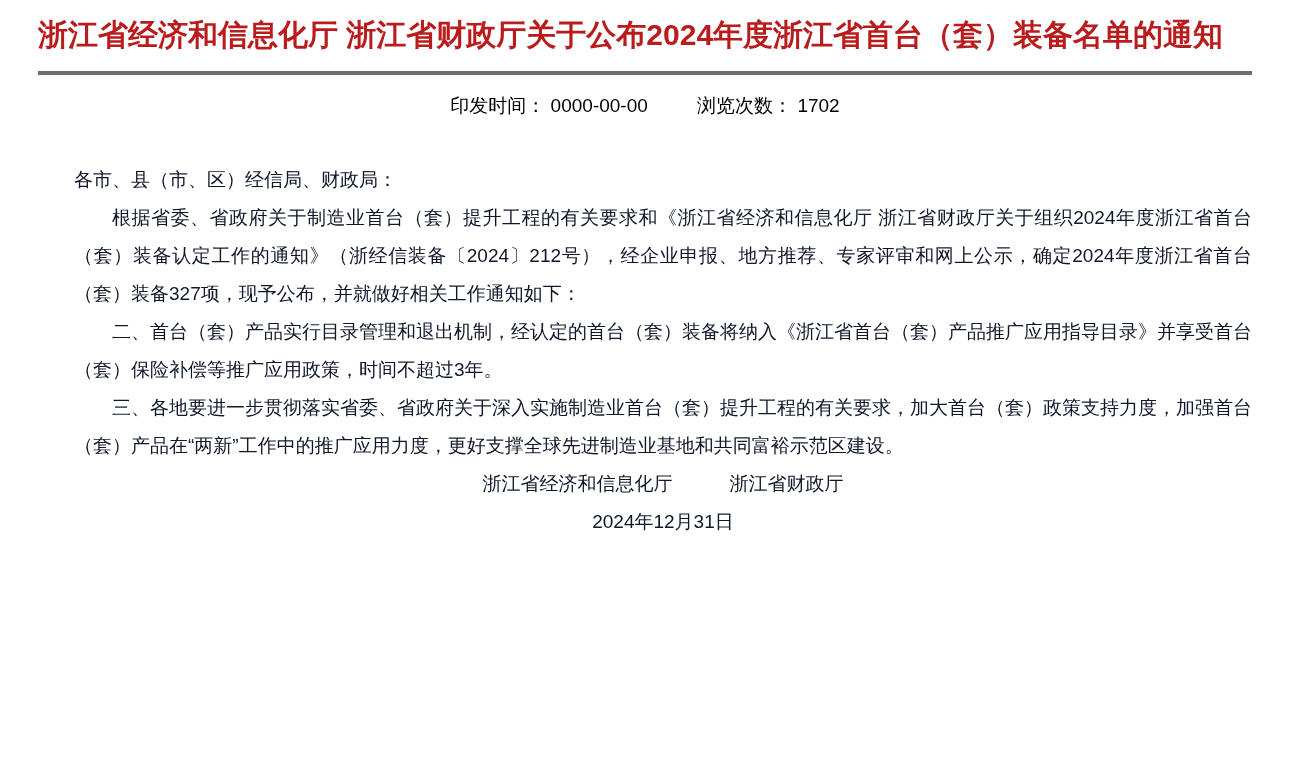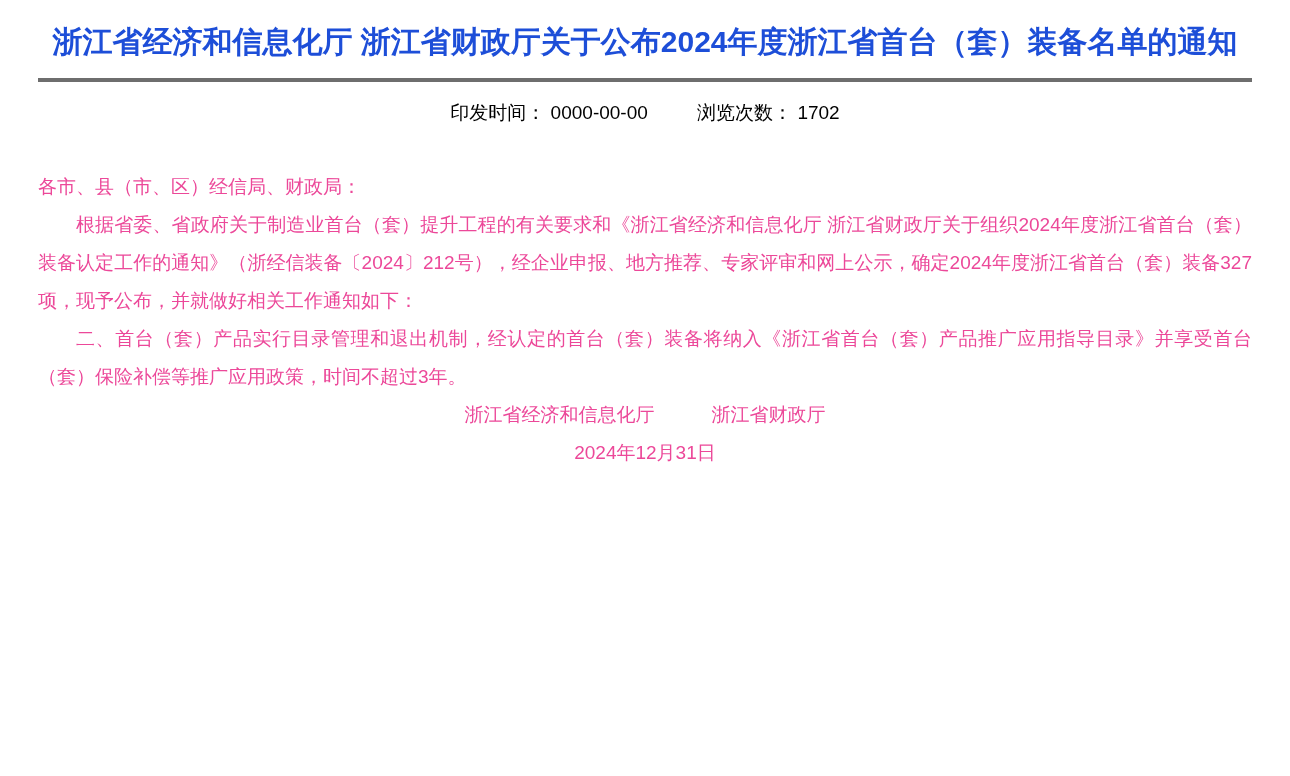--- a/index.html
+++ b/index.html
@@ -10,47 +10,47 @@
     font-family: "Liberation Sans", sans-serif;
     color: #333333;
     overflow: hidden;
   }
   .article {
     width: 1214px;
     margin: 0 auto;
     padding: 0;
   }
   .doc-title {
-    padding-top: 20px;
+    padding-top: 13px;
     font-size: 30px;
     line-height: 44px;
     font-weight: bold;
-    text-align: center;
-    color: #1d4ed8;
+    color: #b91c1c;
   }
   .divider {
     height: 4px;
     background: #6e6e6e;
     margin-top: 14px;
   }
   .meta {
     margin-top: 17px;
     font-size: 19px;
     line-height: 27px;
     text-align: center;
     color: #000000;
   }
   .meta .meta-group { display: inline-block; white-space: nowrap; }
   .meta .meta-group + .meta-group { margin-left: 44px; }
   .content {
     margin-top: 42px;
     font-size: 19px;
     line-height: 38px;
-    color: #ec4899;
+    color: #0f172a;
     text-align: justify;
+    margin-left: 36px;
   }
   .content p { margin: 0; }
   .content p.indent { text-indent: 2em; }
   .content p.align-right { text-align: center; }
   .sig-gap { display: inline-block; width: 57px; }
 </style>
 </head>
 <body>
 
 <div class="article">
@@ -71,20 +71,21 @@
   </div>
 
   <div class="content">
     <p>各市、县（市、区）经信局、财政局：</p>
 
     <p class="indent">根据省委、省政府关于制造业首台（套）提升工程的有关要求和《浙江省经济和信息化厅 浙江省财政厅关于组织2024年度浙江省首台（套）装备认定工作的通知》（浙经信装备〔2024〕212号），经企业申报、地方推荐、专家评审和网上公示，确定2024年度浙江省首台（套）装备327项，现予公布，并就做好相关工作通知如下：</p>
 
 
     <p class="indent">二、首台（套）产品实行目录管理和退出机制，经认定的首台（套）装备将纳入《浙江省首台（套）产品推广应用指导目录》并享受首台（套）保险补偿等推广应用政策，时间不超过3年。</p>
 
+    <p class="indent">三、各地要进一步贯彻落实省委、省政府关于深入实施制造业首台（套）提升工程的有关要求，加大首台（套）政策支持力度，加强首台（套）产品在“两新”工作中的推广应用力度，更好支撑全球先进制造业基地和共同富裕示范区建设。</p>
 
 
     <p class="align-right">
       <span>浙江省经济和信息化厅</span><span class="sig-gap"></span><span>浙江省财政厅</span>
     </p>
 
     <p class="align-right">2024年12月31日</p>
   </div>
 
 </div>

